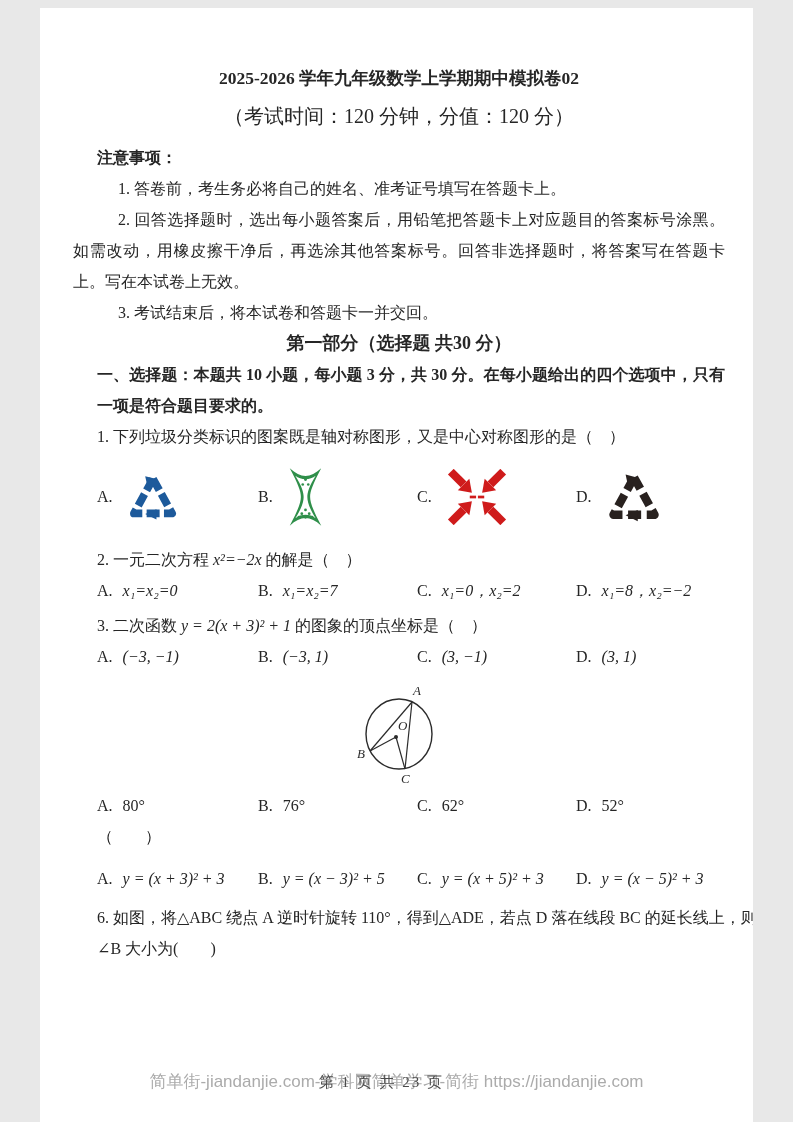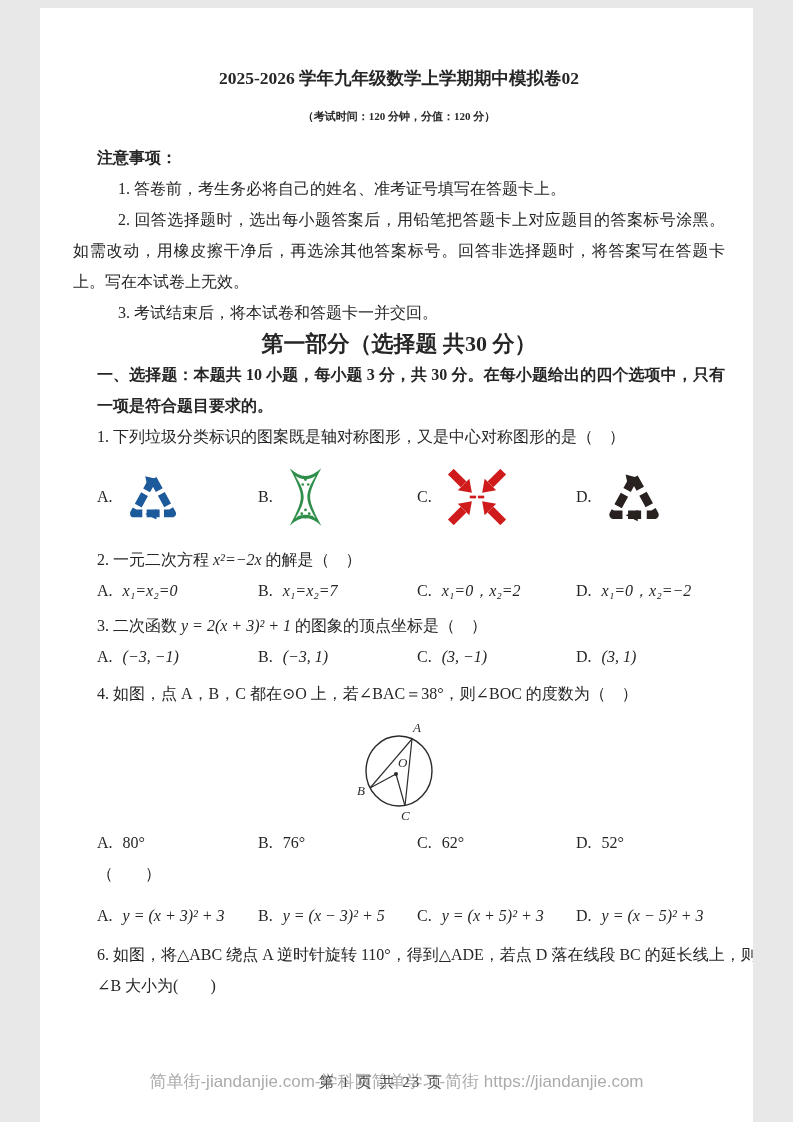--- a/index.html
+++ b/index.html
@@ -10,26 +10,26 @@
     background:#fff;
     font-family:"Liberation Serif","DejaVu Serif",serif;
     color:var(--text,#262626);
     font-size:16px;
     overflow:hidden;
     box-sizing:border-box;
     padding:60px 28px 0 33px;
   }
   .center{text-align:center;}
   .title{font-weight:bold;font-size:17.5px;line-height:20px;}
-  .subtitle{font-weight:bold;font-size:11px;line-height:22px;margin-top:17px;}
+  .subtitle{font-weight:normal;font-size:20px;line-height:22px;margin-top:17px;}
   .notice-h{font-weight:bold;line-height:31px;margin:15px 0 0 24px;}
   p{margin:0;}
   .notice{line-height:31px;text-indent:45px;text-align:justify;}
   .red{color:var(--accent_red,#cf4442);}
-  .section-title{font-weight:bold;font-size:22px;line-height:31px;text-align:center;}
+  .section-title{font-weight:bold;font-size:18px;line-height:31px;text-align:center;}
   .intro{font-weight:bold;line-height:31px;text-align:justify;margin-left:24px;}
   .q{line-height:31px;margin-left:24px;}
   .nowrap{white-space:nowrap;}
   .mt6{margin-top:6px;}
   .mt4{margin-top:4px;}
   .mt2{margin-top:2px;}
   .mt10{margin-top:10px;}
   .row{display:grid;grid-template-columns:161px 159px 159px auto;margin-left:24px;}
   .opts{line-height:31px;}
   .opts .opt{display:flex;align-items:baseline;}
@@ -143,21 +143,21 @@
     <span class="opt">
         <span class="olabel">B.</span>
         <span class="oval math">x₁=x₂=7</span>
       </span>
     <span class="opt">
         <span class="olabel">C.</span>
         <span class="oval math">x₁=0，x₂=2</span>
       </span>
     <span class="opt">
         <span class="olabel">D.</span>
-        <span class="oval math">x₁=0，x₂=−2</span>
+        <span class="oval math">x₁=8，x₂=−2</span>
       </span>
   </div>
 
   <p class="q mt4"><span>3. 二次函数 </span><span class="math">y = 2(x + 3)² + 1</span><span> 的图象的顶点坐标是（　）</span></p>
   <div class="row opts">
     <span class="opt">
         <span class="olabel">A.</span>
         <span class="oval math">(−3, −1)</span>
       </span>
     <span class="opt">
@@ -167,21 +167,20 @@
     <span class="opt">
         <span class="olabel">C.</span>
         <span class="oval math">(3, −1)</span>
       </span>
     <span class="opt">
         <span class="olabel">D.</span>
         <span class="oval math">(3, 1)</span>
       </span>
   </div>
 
-  <p class="q mt6">4. 如图，点 A，B，C 都在⊙O 上，若∠BAC＝38°，则∠BOC 的度数为（　）</p>
 
   <div class="figwrap">
     <svg width="150" height="106" viewBox="0 0 150 106">
       <ellipse cx="75" cy="54" rx="33" ry="35" fill="none" stroke="#2b2b2b" stroke-width="1.4"></ellipse>
       <line x1="88" y1="22" x2="46" y2="71" stroke="#2b2b2b" stroke-width="1.2"></line>
       <line x1="88" y1="22" x2="81" y2="89" stroke="#2b2b2b" stroke-width="1.2"></line>
       <line x1="72" y1="57" x2="46" y2="71" stroke="#2b2b2b" stroke-width="1.2"></line>
       <line x1="72" y1="57" x2="81" y2="89" stroke="#2b2b2b" stroke-width="1.2"></line>
       <circle cx="72" cy="57" r="2" fill="#2b2b2b"></circle>
       <text class="figlabel" x="89" y="15">A</text>

